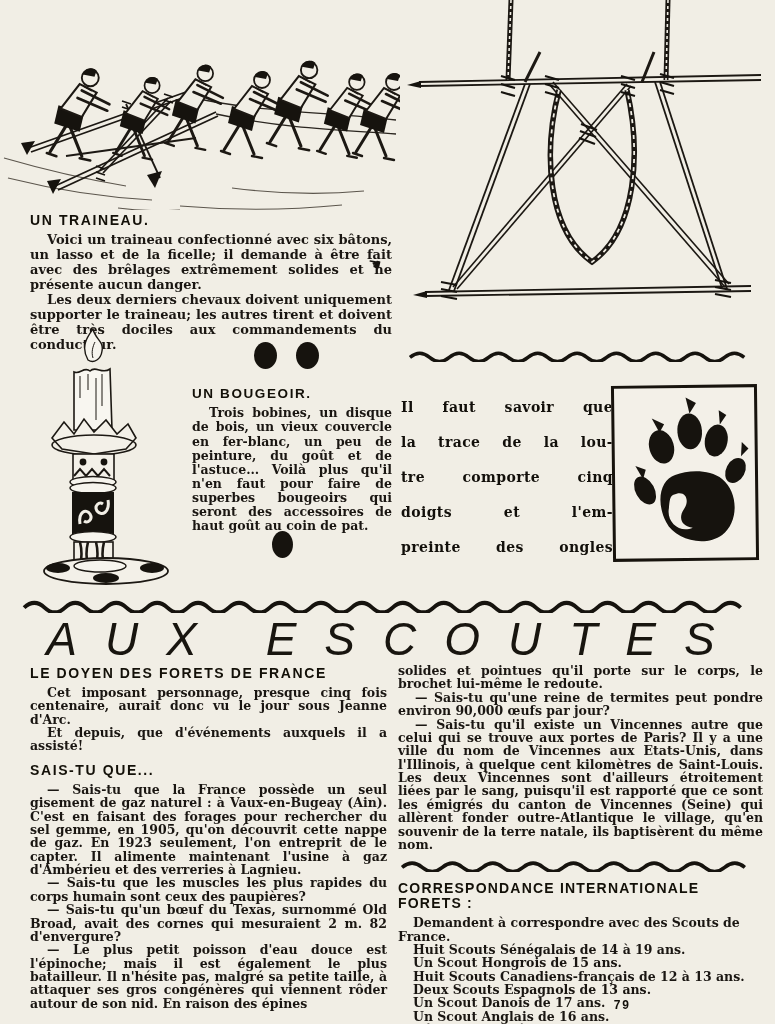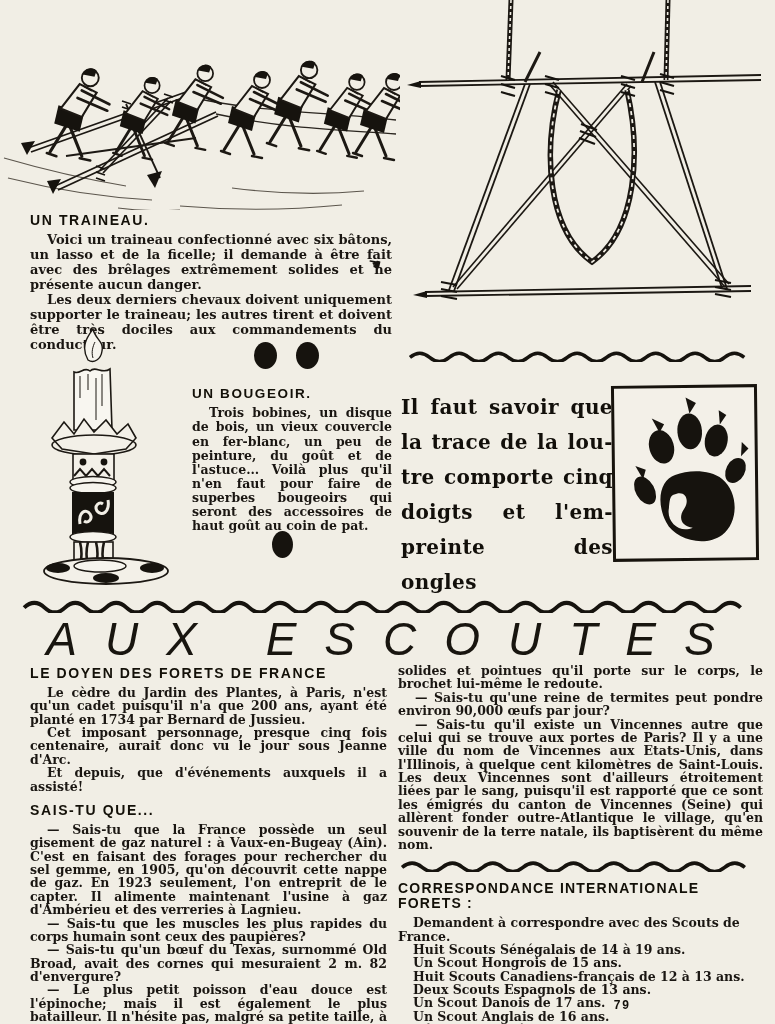--- a/index.html
+++ b/index.html
@@ -18,21 +18,21 @@
   
   .body-txt p{margin:0;text-indent:17px;text-align:justify;font-weight:bold;}
   .body-txt p.noindent{text-indent:0;}
   .top-txt{font-size:13px;line-height:1.15;}
   .col-txt{font-size:12.5px;line-height:1.07;}
   .boug-txt{font-size:12.5px;line-height:1.13;}
   .list p{margin:0;text-indent:15px;text-align:left;font-weight:bold;}
   .list p.wrap{text-align:justify;}
   
   .know-line{
-    font-family:"DejaVu Serif",serif;font-weight:bold;font-size:20px;
+    font-family:"DejaVu Serif",serif;font-weight:bold;font-size:14px;
     line-height:35px;letter-spacing:0.4px;color:#120f0a;
     text-align:justify;text-align-last:justify;
   }
   .page-title{
     font-family:"Liberation Sans",sans-serif;font-weight:normal;
     font-size:46px;letter-spacing:28px;white-space:nowrap;
     color:#18150f;text-align:center;width:775px;padding-left:14px;box-sizing:border-box;font-style:italic;
   }
   .dot{background:#16130e;border-radius:50%;}
   .wave{display:block;}
@@ -244,21 +244,20 @@
   </div>
 
   <svg class="abs wave" style="left:20px;top:598px;" width="737" height="15" viewBox="0 0 360 14" preserveAspectRatio="none">
     <path d="M2,9 q5,-9 10,0 t10,0 t10,0 t10,0 t10,0 t10,0 t10,0 t10,0 t10,0 t10,0 t10,0 t10,0 t10,0 t10,0 t10,0 t10,0 t10,0 t10,0 t10,0 t10,0 t10,0 t10,0 t10,0 t10,0 t10,0 t10,0 t10,0 t10,0 t10,0 t10,0 t10,0 t10,0 t10,0 t10,0 t10,0" fill="none" stroke="#16130e" stroke-width="4" vector-effect="non-scaling-stroke"></path>
   </svg>
 
   <div class="abs page-title" style="left:0;top:612px;">AUX ESCOUTES</div>
 
   <div class="abs body-txt col-txt" style="left:30px;top:666px;width:357px;">
     <h3 class="sans-head">LE DOYEN DES FORETS DE FRANCE</h3>
-    <p>Le cèdre du Jardin des Plantes, à Paris, n'est qu'un cadet puisqu'il n'a que 200 ans, ayant été planté en 1734 par Bernard de Jussieu.</p>
     <p>Cet imposant personnage, presque cinq fois centenaire, aurait donc vu le jour sous Jeanne d'Arc.</p>
     <p>Et depuis, que d'événements auxquels il a assisté!</p>
     <h3 class="sans-head" style="margin-top:10px;">SAIS-TU QUE...</h3>
     <p>— Sais-tu que la France possède un seul gisement de gaz naturel : à Vaux-en-Bugeay (Ain). C'est en faisant des forages pour rechercher du sel gemme, en 1905, qu'on découvrit cette nappe de gaz. En 1923 seulement, l'on entreprit de le capter. Il alimente maintenant l'usine à gaz d'Ambérieu et des verreries à Lagnieu.</p>
     <p>— Sais-tu que les muscles les plus rapides du corps humain sont ceux des paupières?</p>
     <p>— Sais-tu qu'un bœuf du Texas, surnommé Old Broad, avait des cornes qui mesuraient 2 m. 82 d'envergure?</p>
     <p>— Le plus petit poisson d'eau douce est l'épinoche; mais il est également le plus batailleur. Il n'hésite pas, malgré sa petite taille, à attaquer ses gros congénères qui viennent rôder autour de son nid. En raison des épines</p>
   </div>
 
   <div class="abs body-txt col-txt" style="left:398px;top:664px;width:365px;">

